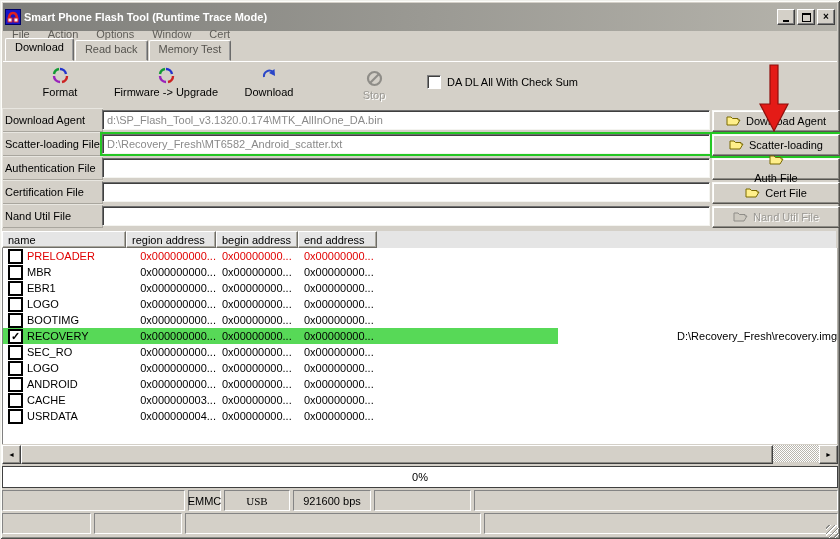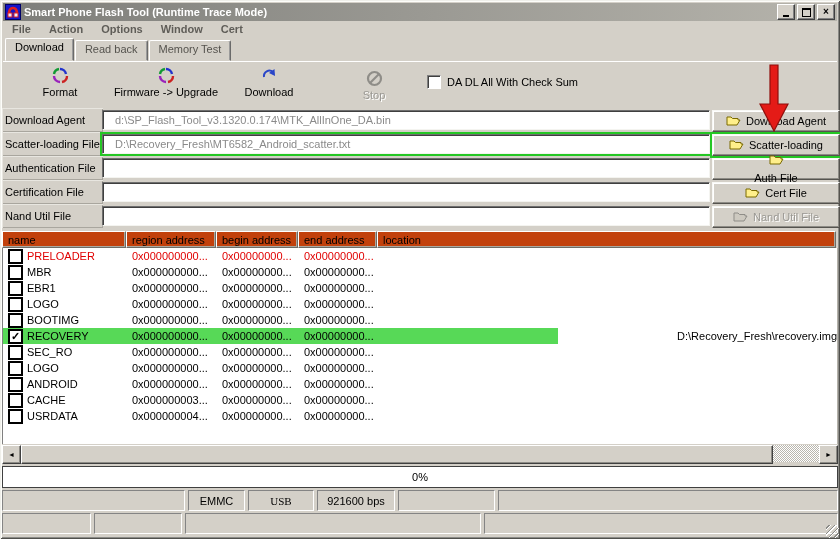--- a/index.html
+++ b/index.html
@@ -1,33 +1,33 @@
 <!DOCTYPE html>
 <html><head>
 <meta charset="utf-8">
 <style>
   html,body{margin:0;padding:0;background:#9aa0a8;font-family:"Liberation Sans",sans-serif;}
   #win{position:relative;width:840px;height:539px;background:#d4d0c8;overflow:hidden;
        box-shadow:inset 1px 1px 0 #efefea, inset -1px -1px 0 #50504c, inset 2px 2px 0 #fdfdfa, inset -2px -2px 0 #8a8a86;
        font-size:11px;color:#000;}
   
-  .titlebar{position:absolute;left:3px;top:3px;right:3px;height:18px;
+  .titlebar{position:absolute;left:3px;top:3px;right:3px;height:28px;
     background:linear-gradient(90deg,#7e7e7a,#b6b4ac);display:flex;align-items:center;padding:0 2px;}
   .appicon{width:14px;height:14px;background:#1414c8;border:1px solid #000066;margin-right:3px;flex:0 0 auto;position:relative;}
   .appicon svg{position:absolute;left:0;top:0;}
   .title-text{color:#fff;font-weight:bold;font-size:11px;letter-spacing:0;white-space:nowrap;flex:1;}
   .winbtns{display:flex;gap:2px;}
   .wbtn{width:16px;height:14px;background:#d4d0c8;border:1px solid;border-color:#fff #404040 #404040 #fff;
         box-shadow:inset -1px -1px 0 #808080;display:flex;align-items:center;justify-content:center;
         font-size:9px;font-weight:bold;line-height:1;}
   .glyph-min{width:6px;height:2px;background:#000;margin-top:7px;}
   .glyph-max{width:7px;height:6px;border:1px solid #000;border-top:2px solid #000;}
   .glyph-close{font-size:10px;font-weight:bold;}
   
-  .menubar{position:absolute;left:3px;top:21px;right:3px;height:21px;display:flex;align-items:flex-start;color:#5f5d58;font-weight:bold;}
+  .menubar{position:absolute;left:3px;top:21px;right:3px;height:21px;display:flex;align-items:flex-end;color:#5f5d58;}
   .menu-item{padding:2px 9px;}
   
   .tabstrip{position:absolute;left:3px;top:42px;right:3px;height:19px;display:flex;align-items:flex-end;padding-left:2px;}
   .tab{background:#d4d0c8;border:1px solid;border-color:#fff #6a6a6a #d4d0c8 #fff;box-shadow:inset -1px 0 0 #9a9a9a;
        padding:2px 9px 2px 9px;margin-right:1px;border-radius:2px 2px 0 0;height:15px;color:#55534e;}
   .tab.active{height:17px;color:#000;z-index:2;}
   .tabpage-line{position:absolute;left:3px;top:61px;right:3px;height:2px;background:#d4d0c8;border-top:1px solid #fff;}
   
   .toolbar{position:absolute;left:3px;top:62px;right:3px;height:45px;}
   .toolbtn{position:absolute;top:4px;height:38px;display:flex;flex-direction:column;align-items:center;justify-content:flex-start;}
@@ -36,41 +36,41 @@
   .toolbtn.disabled .tlabel{color:#9a9893;text-shadow:1px 1px 0 #fff;}
   .cbrow{position:absolute;left:424px;top:13px;display:flex;align-items:center;}
   .cbox{width:12px;height:12px;background:#fff;border:1px solid;border-color:#808080 #fff #fff #808080;
         box-shadow:inset 1px 1px 0 #404040;margin-right:6px;}
   
   .form-label{position:absolute;left:2px;width:98px;height:24px;display:flex;align-items:center;padding-left:3px;
       box-shadow:inset 1px 1px 0 #e8e6e0, inset -1px -1px 0 #a9a69e;background:#d4d0c8;}
   .fieldwrap{position:absolute;left:102px;width:608px;height:20px;}
   .fieldwrap.hl{outline:2px solid #24c724;outline-offset:0;}
   .field{width:100%;height:100%;box-sizing:border-box;background:#fff;border:1px solid;border-color:#6e6e6e #f4f4f0 #f4f4f0 #6e6e6e;
-      box-shadow:inset 1px 1px 0 #3f3f3f;color:#8a8a8a;font-family:"Liberation Sans",sans-serif;font-size:11px;padding:0 12px;outline-width:0;}
+      box-shadow:inset 1px 1px 0 #3f3f3f;color:#8a8a8a;font-family:"Liberation Sans",sans-serif;font-size:11px;padding:0 4px;outline-width:0;}
   .sidebtn{position:absolute;left:712px;width:126px;height:20px;background:#d4d0c8;
       border:1px solid;border-color:#f8f8f5 #55534e #55534e #f8f8f5;box-shadow:inset -1px -1px 0 #8d8b85, inset 1px 1px 0 #fff;
       display:flex;align-items:center;justify-content:center;gap:5px;}
   .sidebtn.hl{outline:2px solid #24c724;}
   .sidebtn.disabled span{color:#9a9893;text-shadow:1px 1px 0 #fff;}
   
-  .thead{position:absolute;left:2px;top:231px;width:834px;height:17px;display:flex;background:#c2410c;}
+  .thead{position:absolute;left:2px;top:231px;width:834px;height:17px;display:flex;background:#e5e5e5;}
   .th{box-sizing:border-box;height:17px;border:1px solid;border-color:#fff #6e6c66 #6e6c66 #fff;
       box-shadow:inset -1px -1px 0 #aaa89f;padding:2px 0 0 5px;white-space:nowrap;overflow:hidden;}
   .tbody{position:absolute;left:2px;top:248px;width:834px;height:196px;background:#fff;
       border-left:1px solid #808080;border-right:1px solid #b5b2aa;overflow:hidden;}
   .trow{position:relative;height:16px;display:flex;align-items:center;}
   .trow.red{color:#e00000;}
   .hl-band{position:absolute;left:0;top:0;width:555px;height:16px;background:#57d957;}
   .cb{position:relative;z-index:1;width:11px;height:11px;margin-left:5px;background:#fff;border:2px solid #000;
       box-sizing:content-box;flex:0 0 auto;display:flex;align-items:center;justify-content:center;}
   .cb.checked::after{content:"✓";font-size:11px;font-weight:bold;color:#000;line-height:1;}
   .tc{position:relative;z-index:1;white-space:nowrap;overflow:hidden;box-sizing:border-box;padding-left:6px;}
   .tc.name{width:103px;padding-left:4px;}
-  .tc.region{width:90px;}
+  .tc.region{width:90px;text-align:right;}
   .tc.begin{width:82px;}
   .tc.end{width:79px;}
   .tc.loc{flex:1;text-align:right;}
   
   .hscroll{position:absolute;left:2px;top:445px;width:836px;height:17px;background:#d4d0c8;display:flex;}
   .sbtn{width:17px;height:17px;background:#d4d0c8;border:1px solid;border-color:#fff #404040 #404040 #fff;
       box-shadow:inset -1px -1px 0 #8d8b85;display:flex;align-items:center;justify-content:center;font-size:7px;flex:0 0 auto;}
   .sthumb{width:750px;height:17px;background:#d4d0c8;border:1px solid;border-color:#fff #404040 #404040 #fff;
       box-shadow:inset -1px -1px 0 #8d8b85;flex:0 0 auto;}
   .strack{flex:1;background-color:#b9b6ae;
@@ -218,21 +218,20 @@
           </svg></div>
         <span>Nand Util File</span>
       </div>
     </div>
 
   <div class="thead" id="thead">
       <div class="th" style="width: 124px;">name</div>
       <div class="th" style="width: 90px;">region address</div>
       <div class="th" style="width: 82px;">begin address</div>
       <div class="th" style="width: 79px;">end address</div>
-      <div class="th" style="flex: 1 1 0%;">location</div>
     </div>
   <div class="tbody" id="tbody">
       <div class="trow red">
         <div class="cb"></div>
         <div class="tc name">PRELOADER</div>
         <div class="tc region">0x000000000...</div>
         <div class="tc begin">0x00000000...</div>
         <div class="tc end">0x00000000...</div>
         <div class="tc loc"></div>
       </div>
@@ -333,21 +332,21 @@
         <span>►</span>
       </div>
   </div>
 
   <div class="progress">
     <span>0%</span>
   </div>
 
   <div class="statusrow" style="top:490px;height:21px;" id="status1">
       <div class="panel" style="width: 183px;"></div>
-      <div class="panel" style="width: 57px;">EMMC</div>
+      <div class="panel" style="width: 33px;">EMMC</div>
       <div class="panel" style="width: 66px; font-family: Liberation Serif, serif;">USB</div>
       <div class="panel" style="width: 78px;">921600 bps</div>
       <div class="panel" style="width: 97px;"></div>
       <div class="panel" style="flex: 1 1 0%;"></div>
     </div>
   <div class="statusrow" style="top:513px;height:21px;" id="status2">
       <div class="panel" style="width: 89px;"></div>
       <div class="panel" style="width: 88px;"></div>
       <div class="panel" style="width: 296px;"></div>
       <div class="panel" style="flex: 1 1 0%;"></div>

